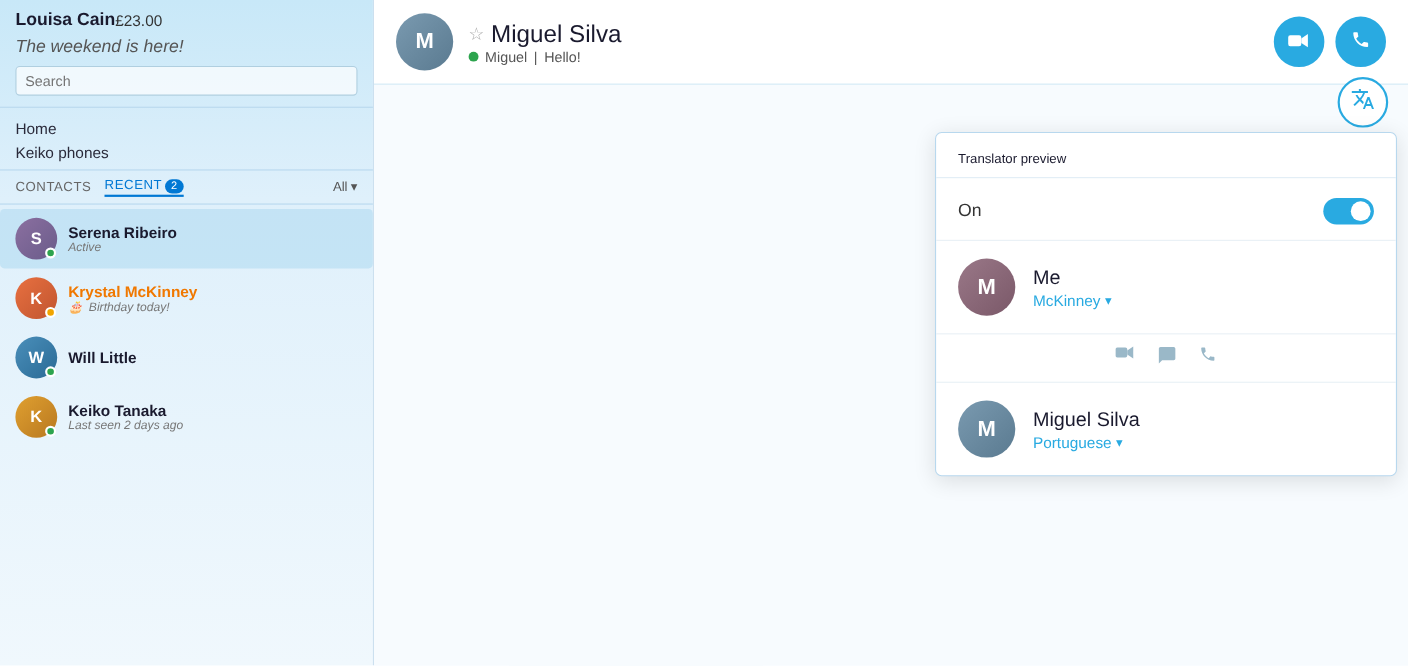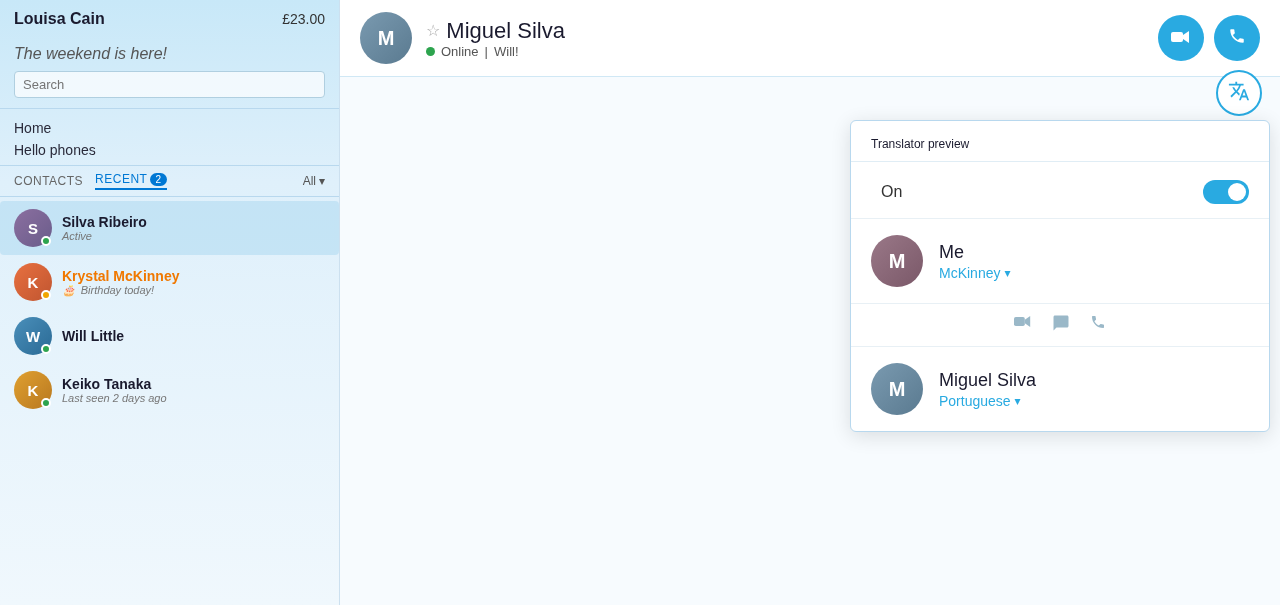--- a/index.html
+++ b/index.html
@@ -24,22 +24,22 @@
     }
 
     .sidebar-header {
       padding: 10px 14px 6px 14px;
       border-bottom: 1px solid #b8d8ee;
     }
 
     .user-row {
       display: flex;
       align-items: center;
-      justify-content: space-between;
-      margin-bottom: 17px;
+      justify-content: flex-start;
+      margin-bottom: 6px;
     }
 
     .user-name {
       font-size: 16px;
       font-weight: 600;
       color: #1a1a2e;
     }
 
     .user-credit {
       font-size: 14px;
@@ -317,21 +317,21 @@
     .popup-title {
       font-size: 12px;
       font-weight: 400;
       color: #1a1a2e;
     }
 
     .popup-toggle-row {
       display: flex;
       align-items: center;
       justify-content: space-between;
-      padding: 18px 20px 14px 30px;
+      padding: 18px 20px 14px 20px;
       border-bottom: 1px solid #e8f0f5;
       gap: 40px;
     }
 
     .toggle-label {
       font-size: 16px;
       color: #333;
     }
 
     .toggle-switch {
@@ -432,21 +432,21 @@
     <div class="user-row">
       <div class="user-name">Louisa Cain</div>
       <div class="user-credit">£23.00</div>
     </div>
     <div class="user-status-text">The weekend is here!</div>
     <input class="search-bar" type="text" placeholder="Search" style="">
   </div>
 
   <div class="nav-items">
     <div class="nav-item">Home</div>
-    <div class="nav-item">Hello phones</div>
+    <div class="nav-item">Keiko phones</div>
   </div>
 
   <div class="tabs-row">
     <div class="tab-label">CONTACTS</div>
     <div class="tab-label active">
       <span>RECENT</span><span class="tab-badge">2</span>
     </div>
     <div class="tab-all">
       <span>All</span>
       <span>▾</span>
@@ -454,21 +454,21 @@
   </div>
 
   <div class="contact-list">
 
     <div class="contact-item selected">
       <div class="avatar-wrap">
         <div class="avatar-circle av-serena">S</div>
         <div class="status-dot active"></div>
       </div>
       <div class="contact-info">
-        <div class="contact-name">Silva Ribeiro</div>
+        <div class="contact-name">Serena Ribeiro</div>
         <div class="contact-sub">Active</div>
       </div>
     </div>
 
     <div class="contact-item">
       <div class="avatar-wrap">
         <div class="avatar-circle av-krystal">K</div>
         <div class="status-dot away"></div>
       </div>
       <div class="contact-info">
@@ -508,23 +508,23 @@
 
   <div class="contact-header">
     <div class="header-avatar av-miguel">M</div>
     <div class="header-info">
       <div class="header-name">
         <span class="star-icon">☆</span>
         <span>Miguel Silva</span>
       </div>
       <div class="header-status">
         <span class="online-dot"></span>
-        <span>Online</span>
+        <span>Miguel</span>
         <span>|</span>
-        <span>Will!</span>
+        <span>Hello!</span>
       </div>
     </div>
     <div class="header-actions">
       <button class="action-btn" title="Video call">
         <span>
           <svg width="20" height="14" viewBox="0 0 20 14" fill="white">
             <rect x="0" y="2" width="12" height="10" rx="2"></rect>
             <path d="M12 5l6-4v12l-6-4z"></path>
           </svg>
         </span>

